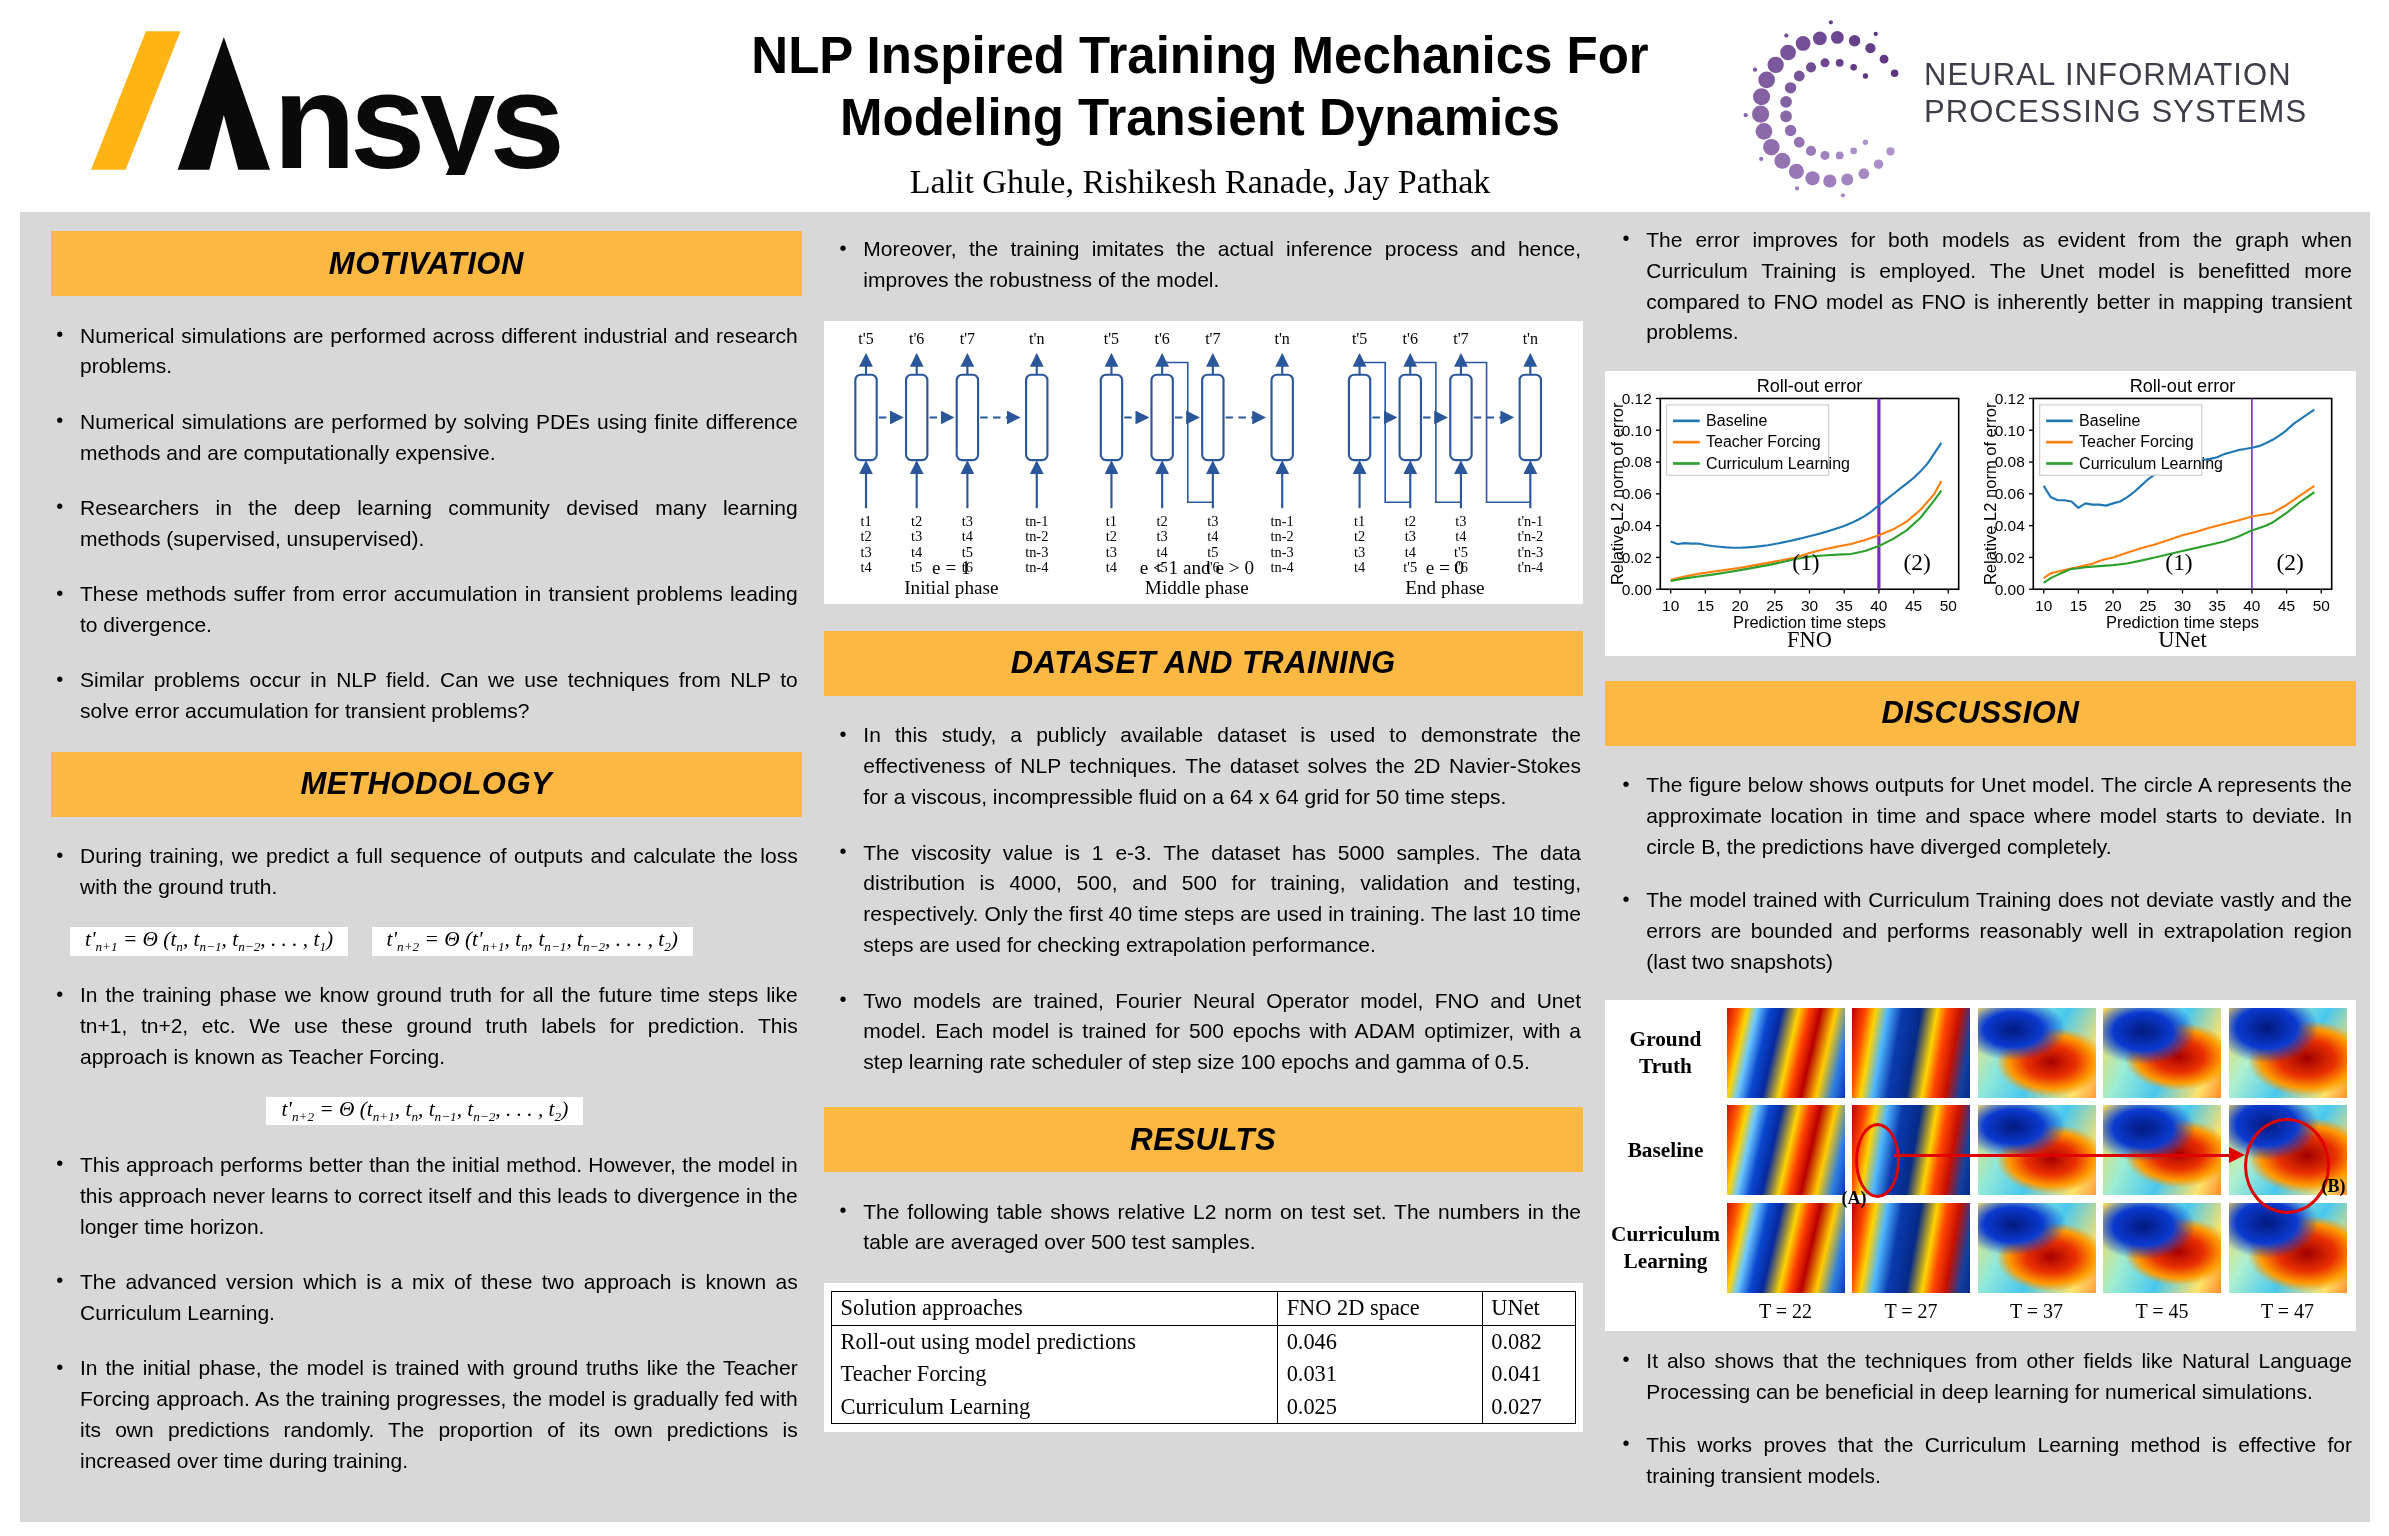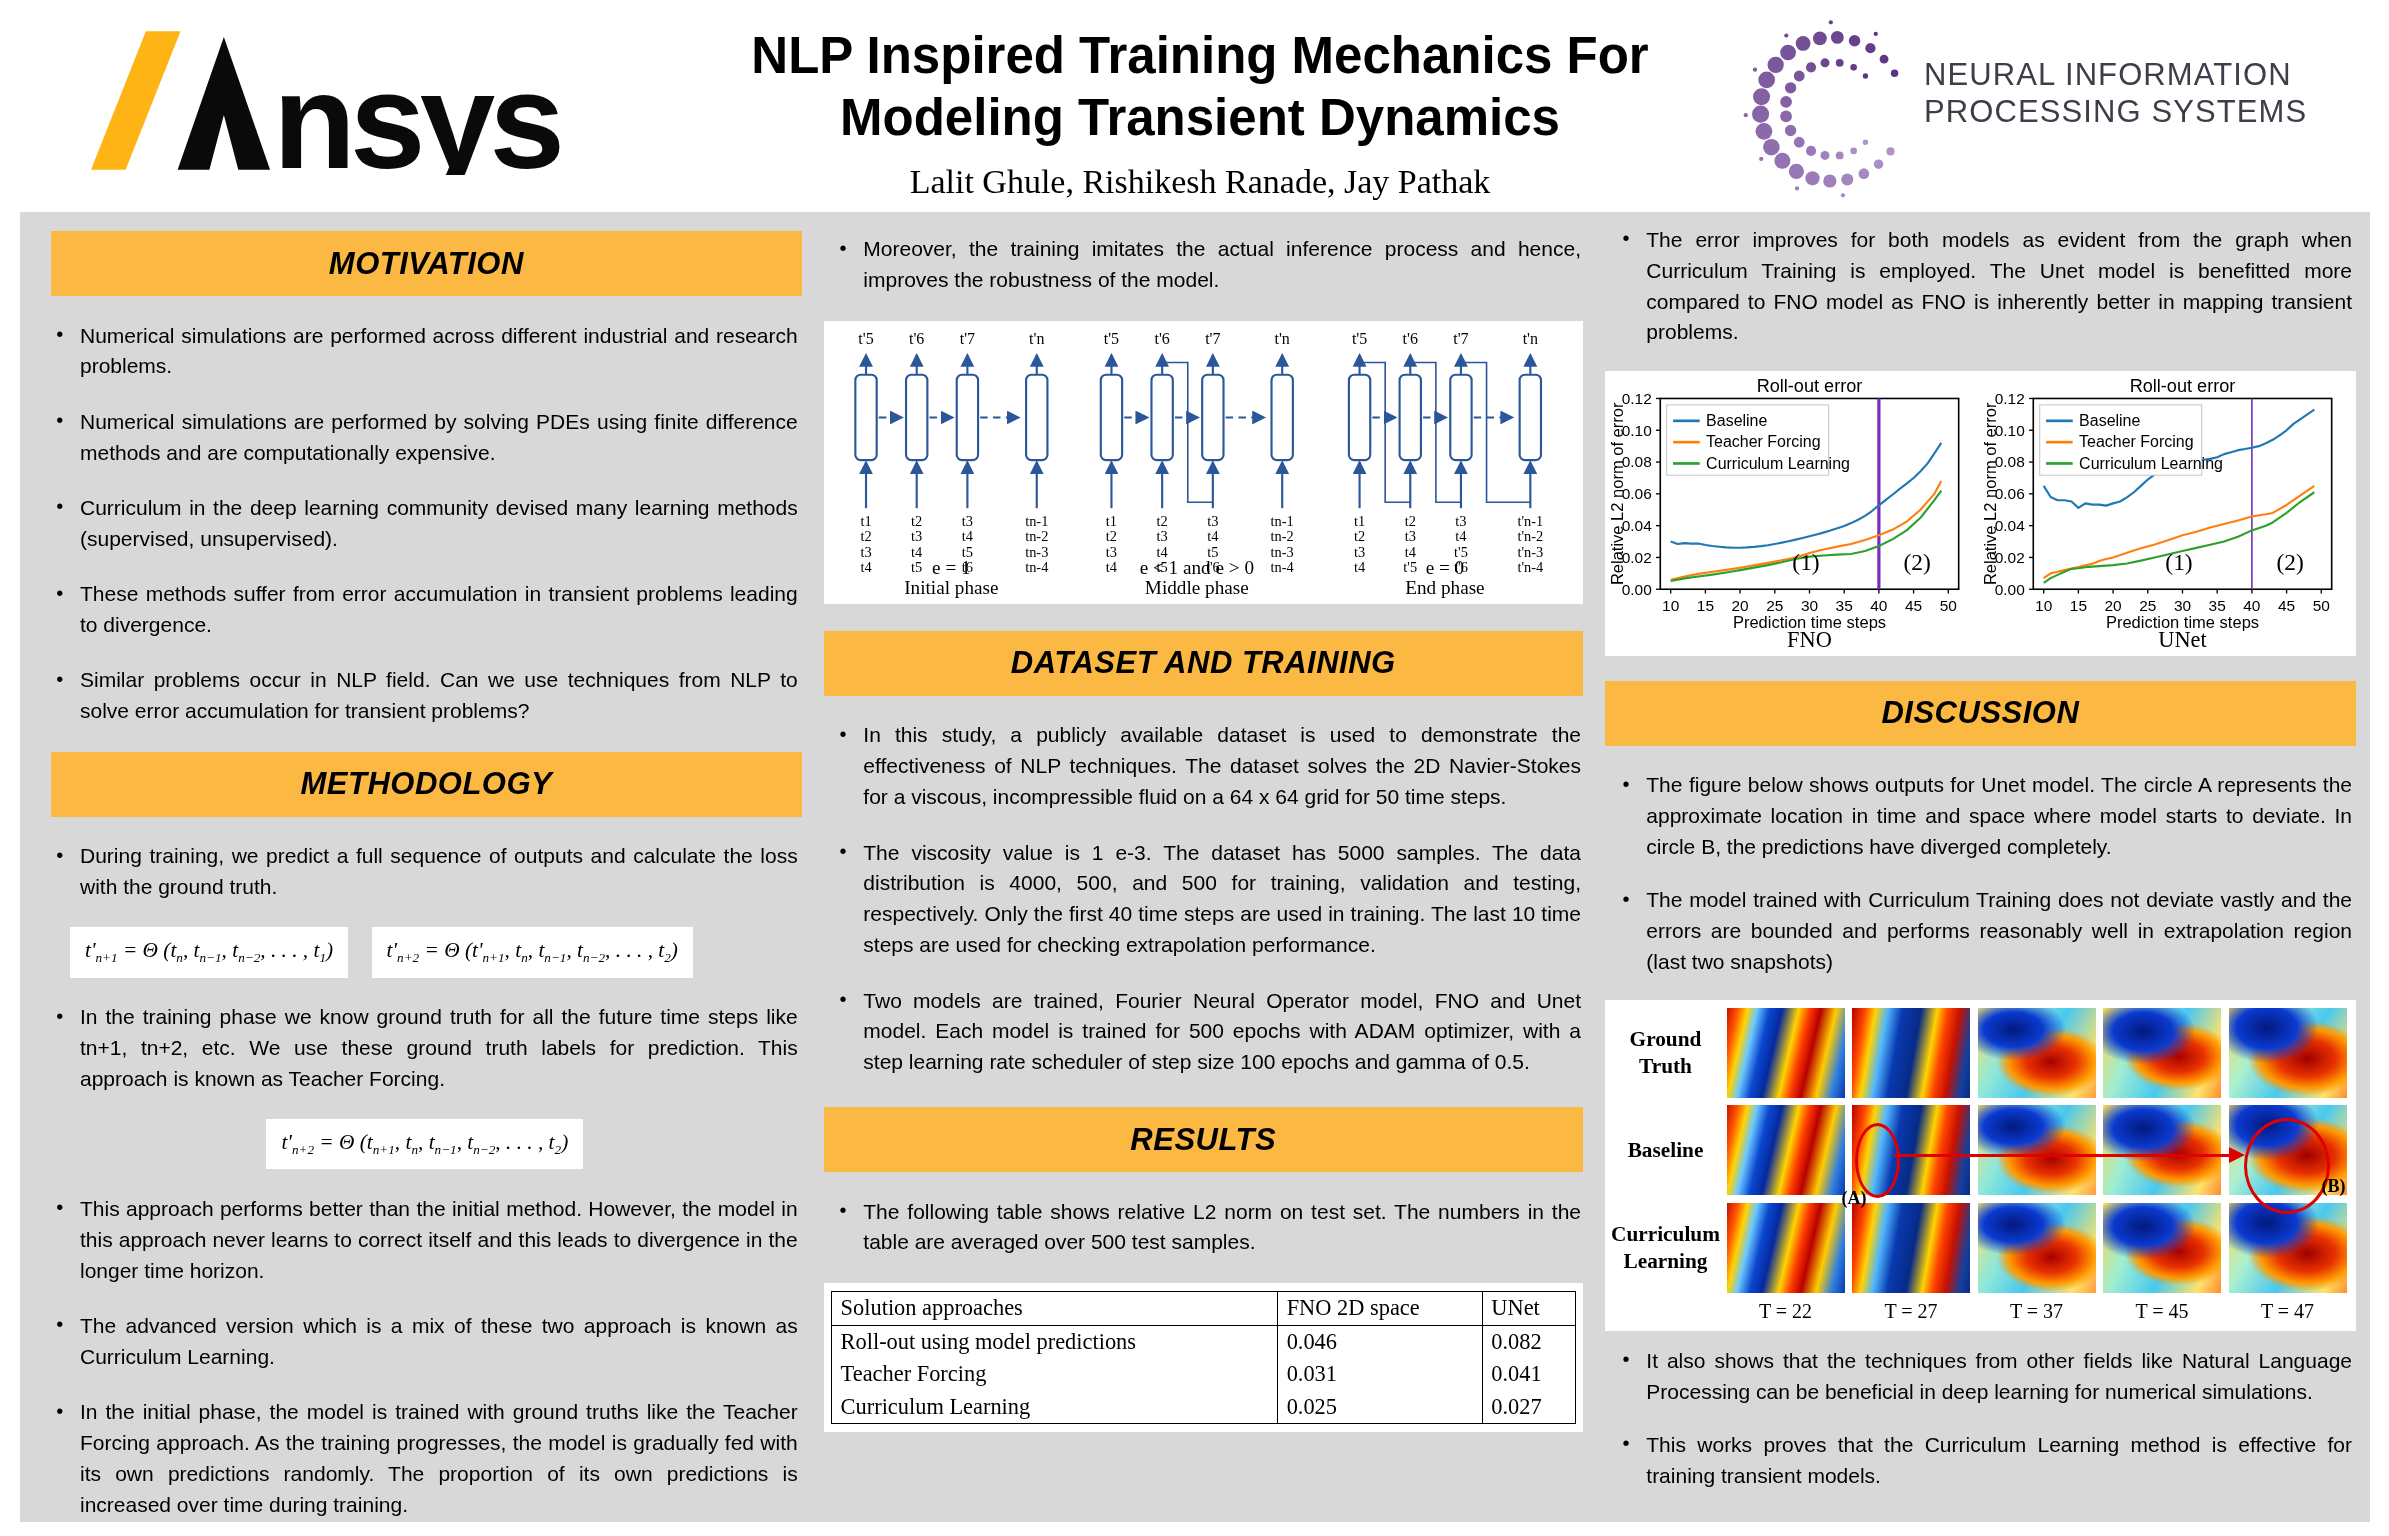--- a/index.html
+++ b/index.html
@@ -30,21 +30,21 @@
   #col-right .section-bar{margin-left:7.5px;margin-right:11.7px;}
 
   .bullets{margin:0 16px 0 21.3px;}
   .bullet{position:relative;padding-left:28px;margin-bottom:24.5px;text-align:justify;
     font-size:21px;line-height:1.47;}
   .bullet::before{content:"\2022";position:absolute;left:4.3px;top:-0.5px;font-size:20px;}
   #col-right .bullet{margin-bottom:22.4px;}
 
   .eq-row{display:flex;gap:23.5px;margin:3.2px 0 24.5px 18px;}
   .eq-center{text-align:center;margin:3.2px 0 24.5px 0;}
-  .eq-box{display:inline-block;background:#ffffff;padding:11px 15px;
+  .eq-box{display:inline-block;background:#ffffff;padding:0 15px;
     font-family:"Liberation Serif", serif;font-style:italic;font-size:21.3px;}
   .eq-box sub{font-size:0.62em;font-style:italic;}
 
   .panel{background:#ffffff;}
   .diagram-panel{margin:15px 14px 0 9.6px;padding:3.2px 2.1px;}
   .table-panel{margin:21.3px 14px 0 9.6px;padding:8.5px 7.5px;}
   .plots-panel{margin:10.7px 11.7px 0 7.5px;padding:5.3px 0;display:flex;justify-content:center;}
   .grid-panel{margin:9.6px 11.7px 15px 7.5px;position:relative;}
 
   
@@ -167,21 +167,21 @@
 
   <div class="content">
 
     <div class="col" id="col-left">
       <div class="section-bar">
         <span>MOTIVATION</span>
       </div>
       <div class="bullets" id="motivation-list">
           <div class="bullet">Numerical simulations are performed across different industrial and research problems.</div>
           <div class="bullet">Numerical simulations are performed by solving PDEs using finite difference methods and are computationally expensive.</div>
-          <div class="bullet">Curriculum in the deep learning community devised many learning methods (supervised, unsupervised).</div>
+          <div class="bullet">Researchers in the deep learning community devised many learning methods (supervised, unsupervised).</div>
           <div class="bullet">These methods suffer from error accumulation in transient problems leading to divergence.</div>
           <div class="bullet">Similar problems occur in NLP field. Can we use techniques from NLP to solve error accumulation for transient problems?</div>
         </div>
       <div class="section-bar">
         <span>METHODOLOGY</span>
       </div>
       <div class="bullets" id="methodology-items">
           <div class="bullet">During training, we predict a full sequence of outputs and calculate the loss with the ground truth.</div>
           <div class="eq-row">
             <span class="eq-box">t'<sub>n+1</sub> = Θ (t<sub>n</sub>, t<sub>n−1</sub>, t<sub>n−2</sub>, . . . , t<sub>1</sub>)</span>

